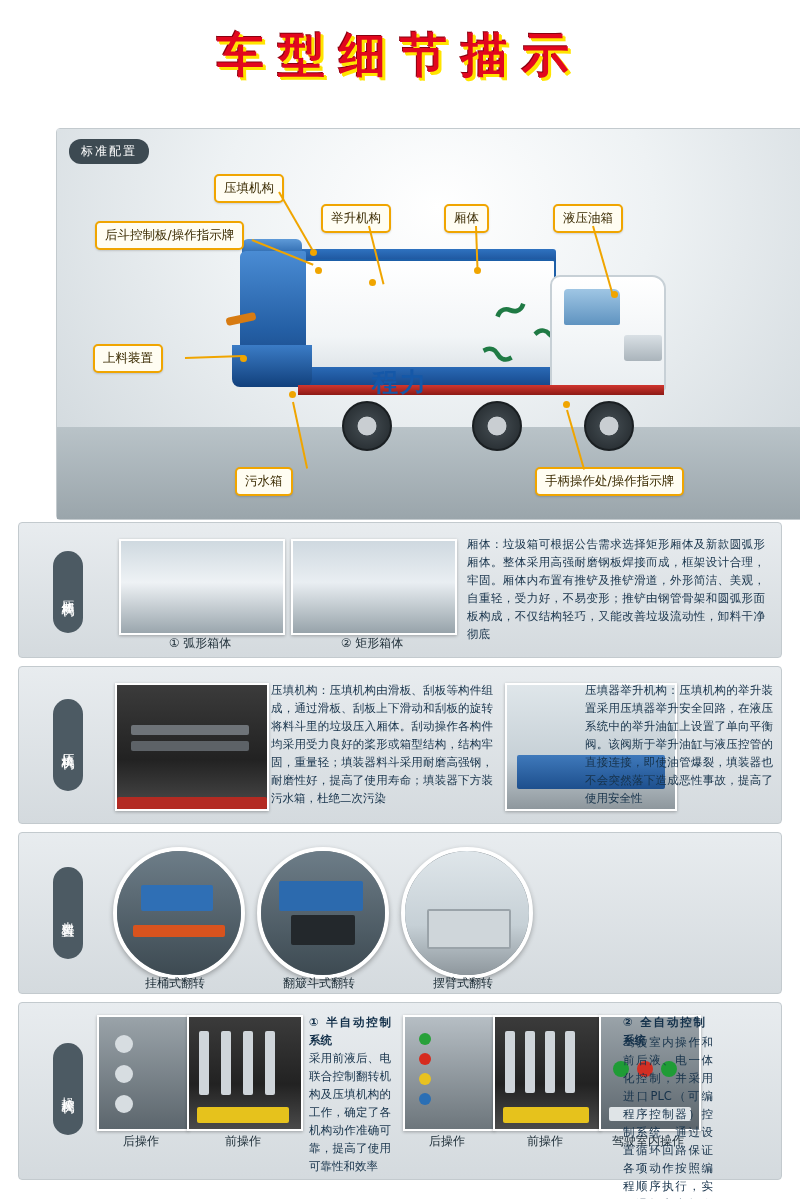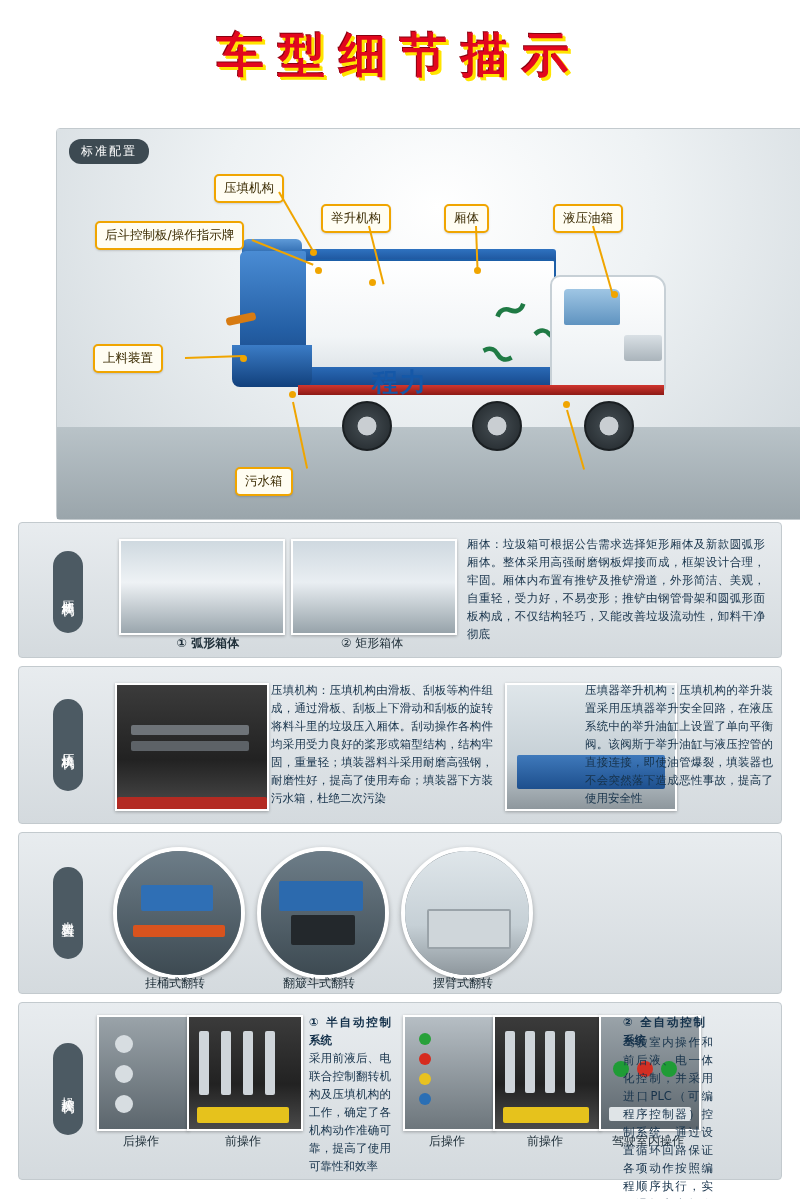--- a/index.html
+++ b/index.html
@@ -261,31 +261,32 @@
     <div class="dot" style="left:258px;top:138px;"></div>
 
     <div class="callout" style="left:36px;top:215px;">上料装置</div>
     <div class="lead" style="left:128px;top:228px;width:58px;transform:rotate(-2deg);"></div>
     <div class="dot" style="left:183px;top:226px;"></div>
 
     <div class="callout" style="left:178px;top:338px;">污水箱</div>
     <div class="lead" style="left:236px;top:272px;width:68px;transform:rotate(78deg);"></div>
     <div class="dot" style="left:232px;top:262px;"></div>
 
+    <div class="callout" style="left:478px;top:338px;">手柄操作处/操作指示牌</div>
     <div class="lead" style="left:510px;top:280px;width:62px;transform:rotate(74deg);"></div>
     <div class="dot" style="left:506px;top:272px;"></div>
   </div>
 
   <div class="panel" style="top:522px;height:136px;">
     <div class="vlabel" style="left:34px;top:28px;height:82px;">厢体机构</div>
 
     <div class="thumb" style="left:100px;top:16px;width:162px;height:92px;">
       <div class="ph ph-truck1"></div>
     </div>
-    <div class="caption" style="left:108px;top:112px;width:162px;font-weight:bold;">① 弧形箱体</div>
+    <div class="caption" style="left:100px;top:112px;width:162px;">① 弧形箱体</div>
 
     <div class="thumb" style="left:272px;top:16px;width:162px;height:92px;">
       <div class="ph ph-truck2"></div>
     </div>
     <div class="caption" style="left:272px;top:112px;width:162px;">② 矩形箱体</div>
 
     <div class="desc" style="left:448px;top:12px;width:298px;">厢体：垃圾箱可根据公告需求选择矩形厢体及新款圆弧形厢体。整体采用高强耐磨钢板焊接而成，框架设计合理，牢固。厢体内布置有推铲及推铲滑道，外形简洁、美观，自重轻，受力好，不易变形；推铲由钢管骨架和圆弧形面板构成，不仅结构轻巧，又能改善垃圾流动性，卸料干净彻底</div>
   </div>
 
   <div class="sec-divider" style="top:658px;"></div>

